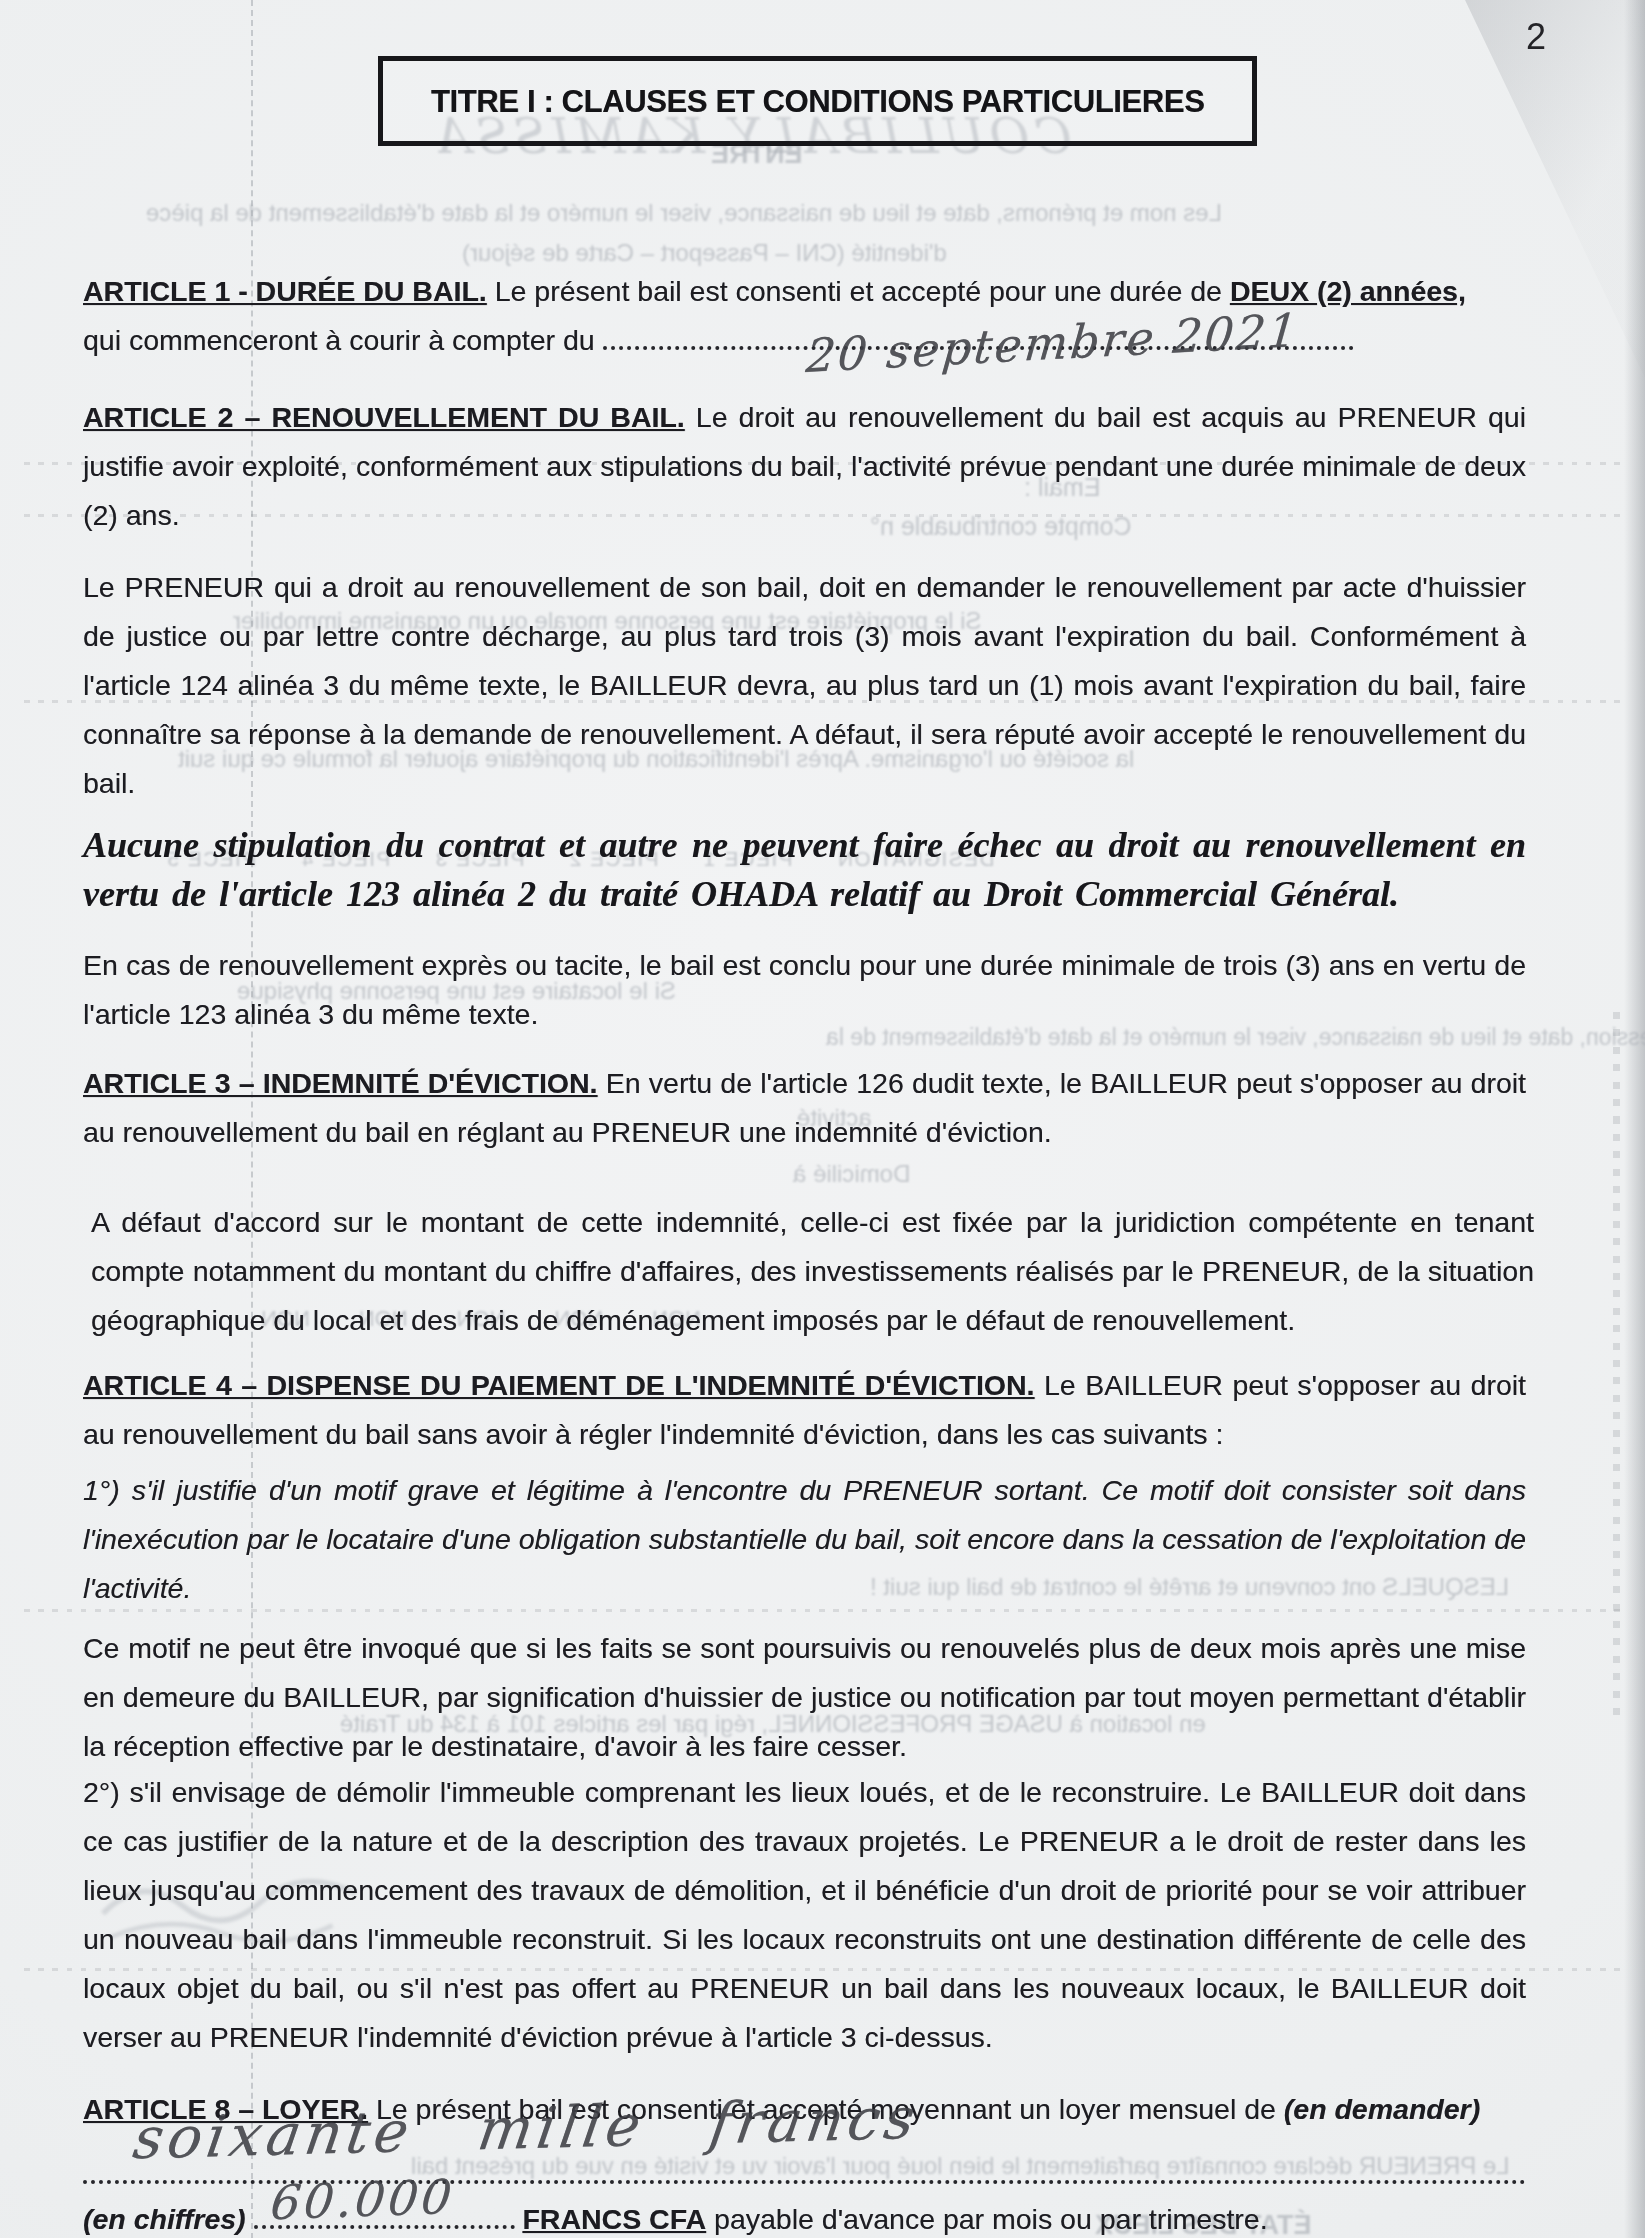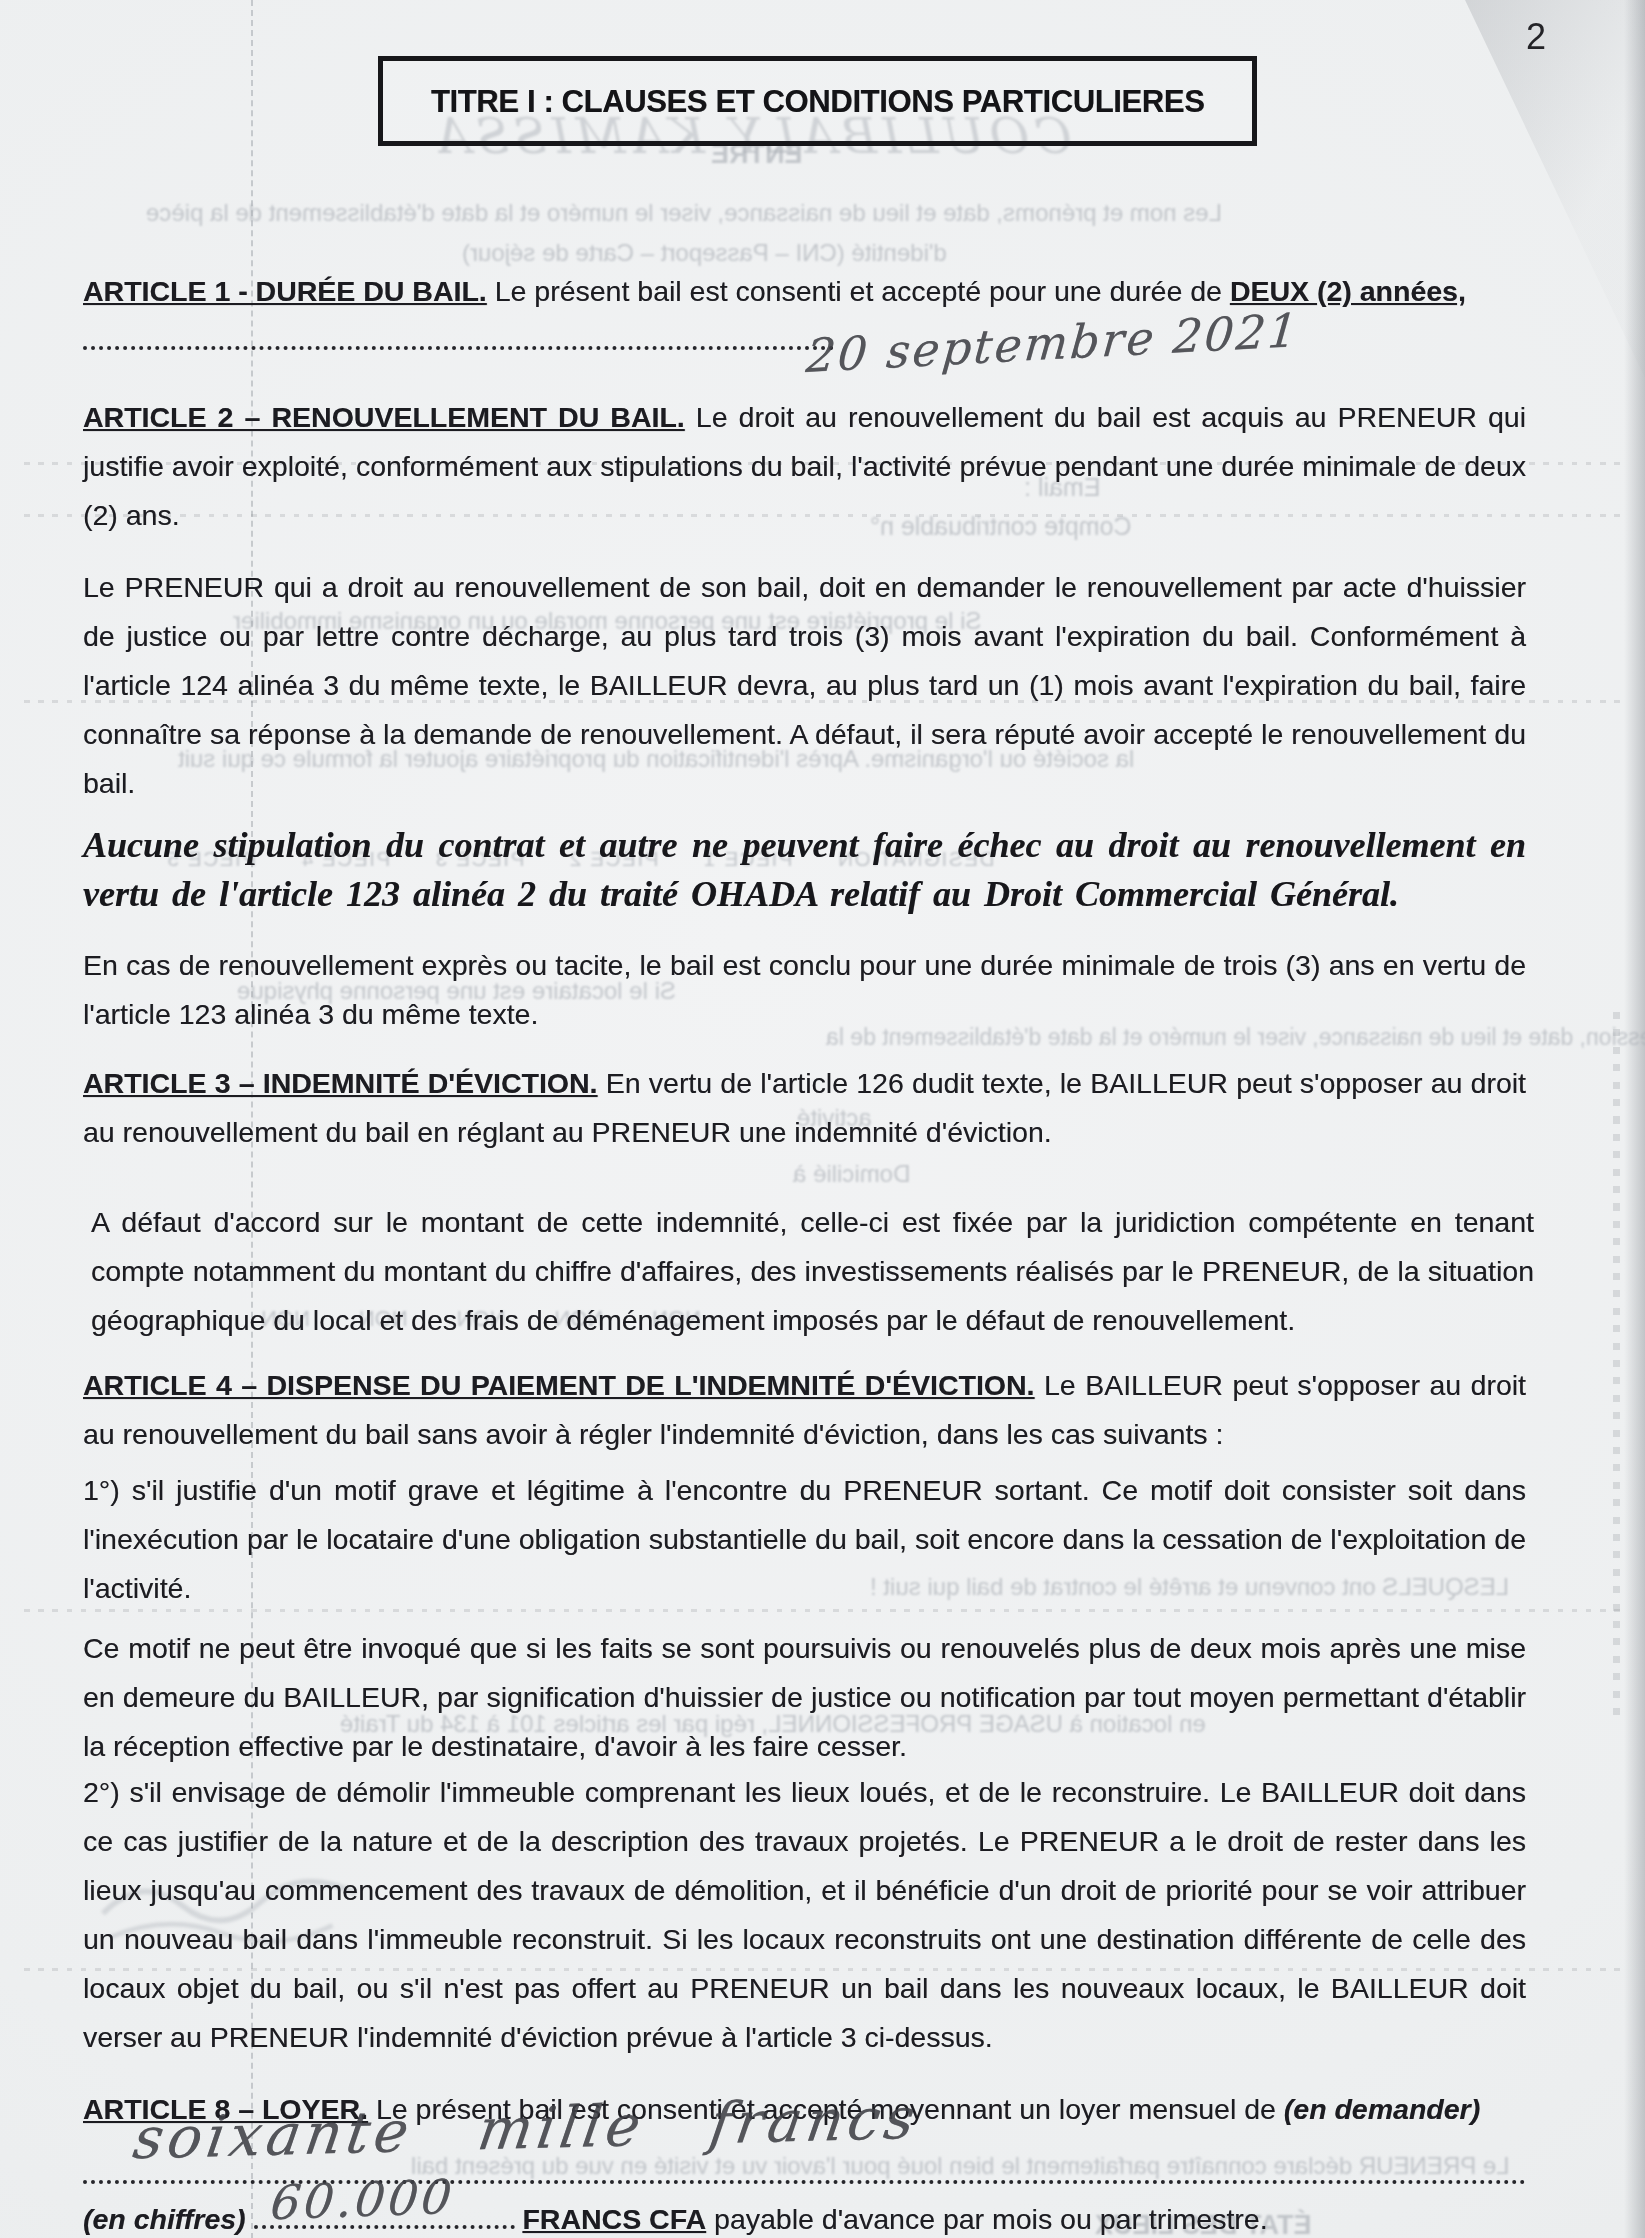--- a/index.html
+++ b/index.html
@@ -66,21 +66,21 @@
   .serifpara{font-family:"Liberation Serif",serif;font-weight:bold;font-style:italic;
     font-size:36px;word-spacing:4px;color:#17171b;}
   .art1{top:267px;}
   .art2{top:393px;}
   .p-renouv{top:563px;}
   .p-ohada{top:821px;}
   .p-encas{top:941px;}
   .art3{top:1059px;}
   .p-adefaut{top:1198px;margin-left:8px;}
   .art4{top:1361px;}
-  .p-un{top:1466px;}
+  .p-un{top:1466px;font-style:italic;}
   .p-cemotif{top:1624px;}
   .p-deux{top:1768px;}
   .art5{top:2085px;}
   .leader{display:inline-block;vertical-align:baseline;height:24px;border-bottom:4.7px dotted #26262b;}
   .leader-a1{width:751px;}
   .fillrow{position:relative;height:55px;}
   .leader-full{position:absolute;left:0;right:0;bottom:4.7px;height:0;border-bottom:4.7px dotted #26262b;}
   .rel{position:relative;display:inline-block;}
   .leader-mid{width:261px;}
   .handwriting{font-family:"DejaVu Serif",serif;font-style:italic;color:#3f4046;opacity:.88;white-space:nowrap;}
@@ -136,20 +136,21 @@
     <span>TITRE I : CLAUSES ET CONDITIONS PARTICULIERES</span>
   </div>
 
   <div class="para art1" style="position:absolute;">
     <div class="nowrap">
       <span class="hb">ARTICLE 1 - DURÉE DU BAIL.</span>
       <span>Le présent bail est consenti et accepté pour une durée de</span>
       <span class="hb">DEUX (2) années,</span>
     </div>
     <div style="position:relative;">
+      <span>qui  commenceront à courir à compter du</span>
       <span class="leader leader-a1"></span>
       <span class="handwriting hw-date">20 septembre 2021</span>
     </div>
   </div>
 
   <div class="para art2">
     <span class="hb">ARTICLE 2 – RENOUVELLEMENT DU BAIL.</span>
     <span>Le droit au  renouvellement du bail est acquis au PRENEUR qui justifie avoir exploité, conformément aux stipulations du bail, l'activité prévue pendant une durée minimale de deux (2) ans.</span>
   </div>
 

